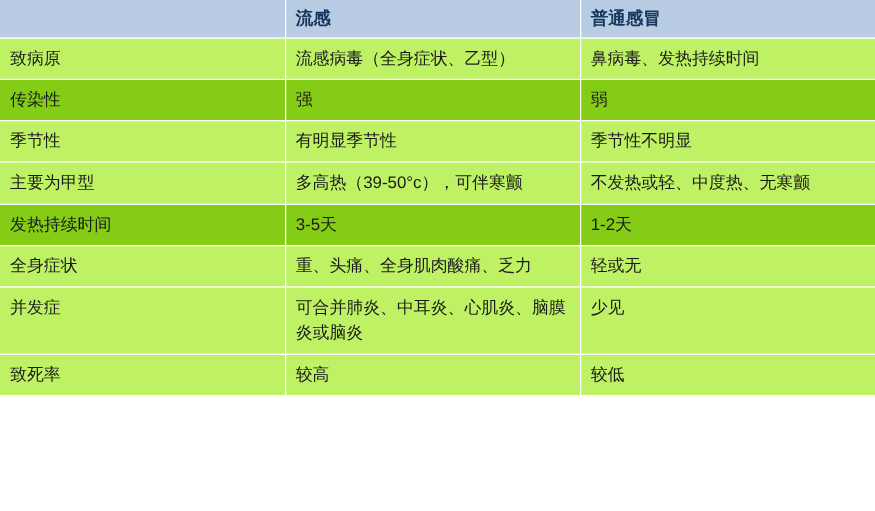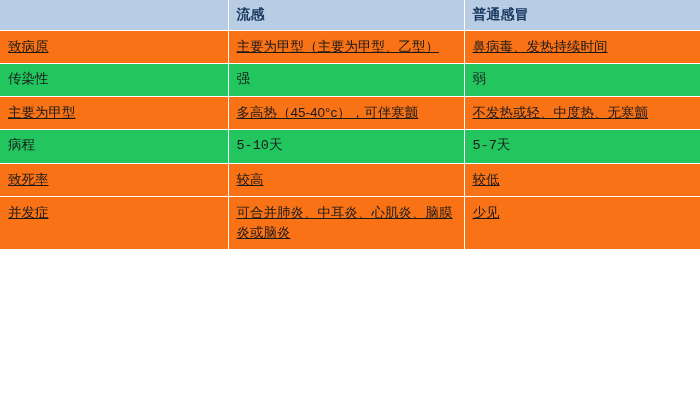--- a/index.html
+++ b/index.html
@@ -53,22 +53,22 @@
     padding: 6px 8px;
     vertical-align: top;
     line-height: 1.5;
     border-right: 1px solid #ffffff;
     border-bottom: 1px solid #ffffff;
     word-break: break-all;
   }
   table.comparison tbody td:last-child {
     border-right: none;
   }
-  tbody tr.band-light td { background: #22c55e; font-family: Liberation Mono, monospace; }
-  tbody tr.band-lighter td { background: #f97316; text-decoration: underline; }
+  tbody tr.band-light td { background: #84cc16; }
+  tbody tr.band-lighter td { background: #bef264; }
   tbody tr:last-child td { border-bottom: none; }
 
   .cell-label { color: #1a1a1a; }
 </style>
 </head>
 <body>
 
 <div class="table-wrap">
   <table class="comparison">
     <colgroup>
@@ -79,43 +79,53 @@
     <thead>
       <tr>
         <th></th>
         <th>流感</th>
         <th>普通感冒</th>
       </tr>
     </thead>
     <tbody>
       <tr class="band-lighter">
         <td class="cell-label">致病原</td>
-        <td>主要为甲型（主要为甲型、乙型）</td>
+        <td>流感病毒（全身症状、乙型）</td>
         <td>鼻病毒、发热持续时间</td>
       </tr>
       <tr class="band-light">
         <td class="cell-label">传染性</td>
         <td>强</td>
         <td>弱</td>
       </tr>
       <tr class="band-lighter">
+        <td class="cell-label">季节性</td>
+        <td>有明显季节性</td>
+        <td>季节性不明显</td>
+      </tr>
+      <tr class="band-lighter">
         <td class="cell-label">主要为甲型</td>
-        <td>多高热（45-40°c），可伴寒颤</td>
+        <td>多高热（39-50°c），可伴寒颤</td>
         <td>不发热或轻、中度热、无寒颤</td>
       </tr>
       <tr class="band-light">
-        <td class="cell-label">病程</td>
-        <td>5-10天</td>
-        <td>5-7天</td>
+        <td class="cell-label">发热持续时间</td>
+        <td>3-5天</td>
+        <td>1-2天</td>
+      </tr>
+      <tr class="band-lighter">
+        <td class="cell-label">全身症状</td>
+        <td>重、头痛、全身肌肉酸痛、乏力</td>
+        <td>轻或无</td>
+      </tr>
+      <tr class="band-lighter">
+        <td class="cell-label">并发症</td>
+        <td>可合并肺炎、中耳炎、心肌炎、脑膜炎或脑炎</td>
+        <td>少见</td>
       </tr>
       <tr class="band-lighter">
         <td class="cell-label">致死率</td>
         <td>较高</td>
         <td>较低</td>
       </tr>
-      <tr class="band-lighter">
-        <td class="cell-label">并发症</td>
-        <td>可合并肺炎、中耳炎、心肌炎、脑膜炎或脑炎</td>
-        <td>少见</td>
-      </tr>
     </tbody>
   </table>
 </div>
 
 </body></html>

